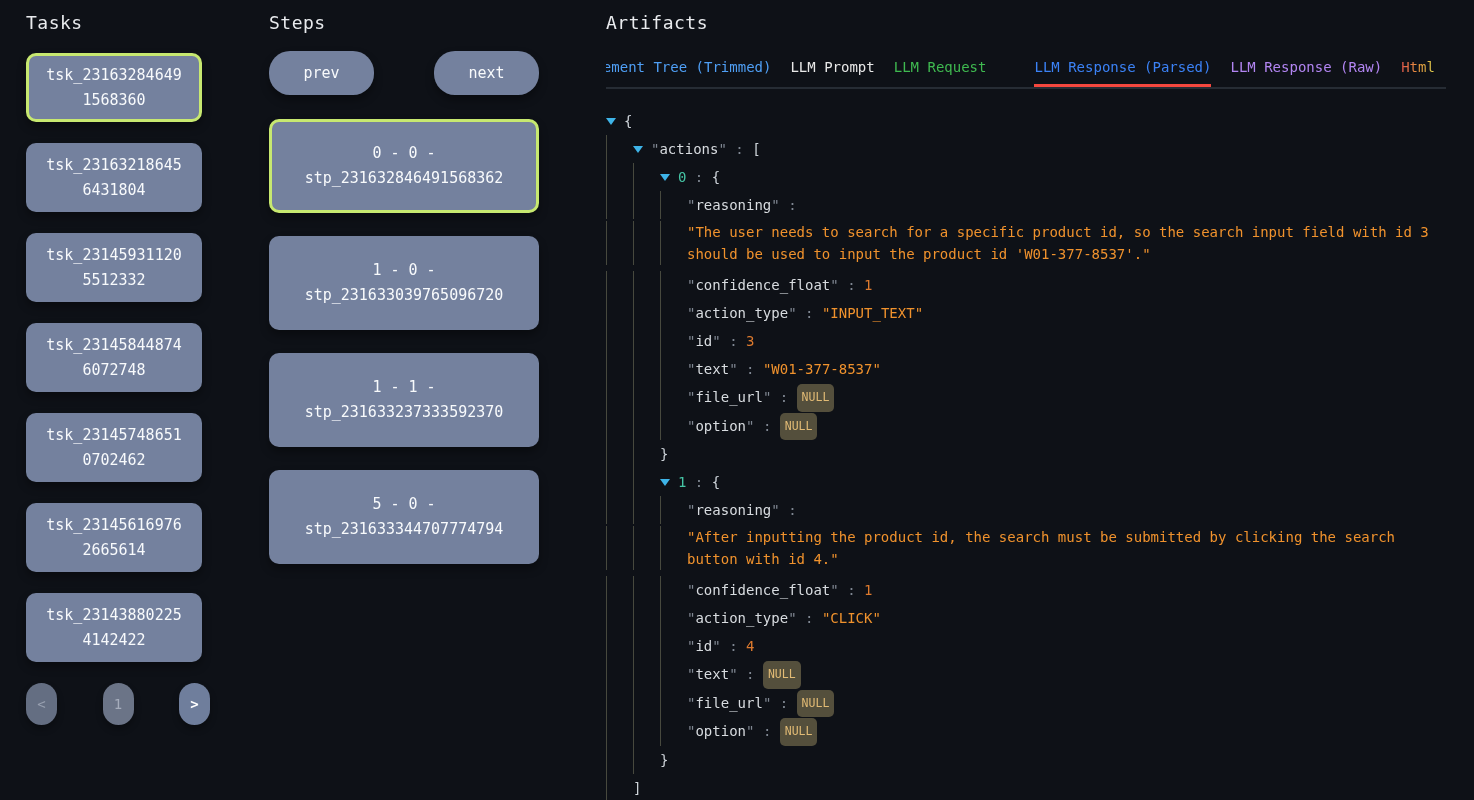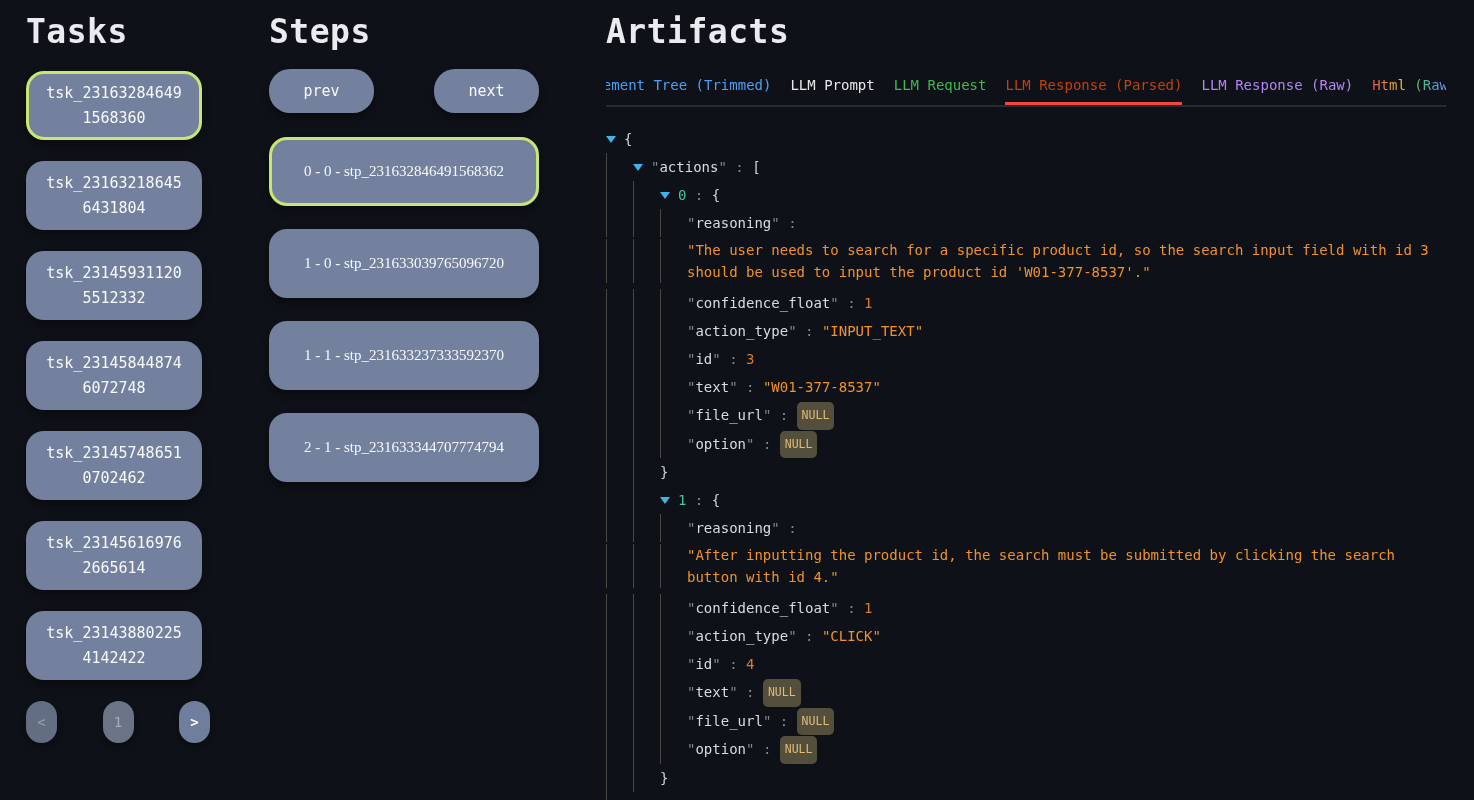--- a/index.html
+++ b/index.html
@@ -5,48 +5,48 @@
   * { box-sizing: border-box; margin: 0; padding: 0; }
   html, body { width: 1474px; height: 800px; overflow: hidden; }
   body {
     background: #0e1117;
     font-family: "DejaVu Sans Mono", "Liberation Mono", monospace;
     color: #e9ebee;
   }
   .app { display: flex; height: 100%; padding-top: 12px; }
 
   .col-heading {
-    font-size: 33px;
-    font-weight: bold;
+    font-size: 18px;
+    font-weight: normal;
     color: #e9ebee;
     letter-spacing: 0.5px;
   }
 
   
   .tasks-col  { width: 176px; margin-left: 26px; flex: none; }
   .steps-col  { width: 270px; margin-left: 67px; flex: none; }
   .artifacts-col { flex: 1; margin-left: 67px; margin-right: 28px; min-width: 0; }
 
   
   .pill-btn {
     display: flex; align-items: center; justify-content: center;
     width: 100%; min-height: 69px;
     background: #74819e;
     color: #f8fafc;
     border: 3px solid transparent;
-    border-radius: 18px;
+    border-radius: 10px;
     font-family: inherit;
     font-size: 15px;
     line-height: 25px;
     text-align: center;
     cursor: pointer;
     box-shadow: 0 5px 8px rgba(0,0,0,0.35);
   }
   .task-btn { word-break: break-all; padding: 4px 15px; margin-bottom: 21px; }
-  .step-btn { padding: 19px 18px; margin-bottom: 23px; font-family: Liberation Serif, serif; }
+  .step-btn { padding: 19px 18px; margin-bottom: 23px; }
   .pill-btn.selected { border-color: #c7e870; }
 
   .tasks-list { margin-top: 20px; }
   .steps-nav { display: flex; justify-content: space-between; margin-top: 18px; margin-bottom: 24px; }
   .nav-btn {
     width: 105px; height: 44px;
     background: #74819e; color: #f8fafc;
     border: none; border-radius: 21px;
     font-family: inherit; font-size: 15px;
     cursor: pointer;
@@ -147,31 +147,31 @@
   <section class="steps-col">
     <h1 class="col-heading">Steps</h1>
     <div class="steps-nav">
       <button class="nav-btn">prev</button>
       <button class="nav-btn">next</button>
     </div>
     <div class="steps-list">
         <button class="pill-btn step-btn selected">0 - 0 - stp_231632846491568362</button>
         <button class="pill-btn step-btn">1 - 0 - stp_231633039765096720</button>
         <button class="pill-btn step-btn">1 - 1 - stp_231633237333592370</button>
-        <button class="pill-btn step-btn">2 - 1 - stp_231633344707774794</button>
+        <button class="pill-btn step-btn">5 - 0 - stp_231633344707774794</button>
       </div>
   </section>
 
   <section class="artifacts-col">
     <h1 class="col-heading">Artifacts</h1>
     <div class="tabs">
         <div class="tab clipped" style="color: rgb(79, 159, 245);">Element Tree (Trimmed)</div>
         <div class="tab" style="color: rgb(232, 232, 232); text-align: center;">LLM Prompt</div>
         <div class="tab" style="color: rgb(63, 185, 80);">LLM Request</div>
-        <div class="tab active" style="color: #c2410c;">LLM Response (Parsed)</div>
+        <div class="tab active" style="color: #3b82f6; margin-left: 29px;">LLM Response (Parsed)</div>
         <div class="tab" style="color: rgb(178, 133, 242);">LLM Response (Raw)</div>
         <div class="tab rainbow">Html (Raw)</div>
       </div>
     <div class="json-tree">
         <div class="jrow">
           <span class="exp">
             <span class="tri"></span>
           </span>
           <span class="jcontent"><span class="seg-brace">{</span></span>
         </div>

